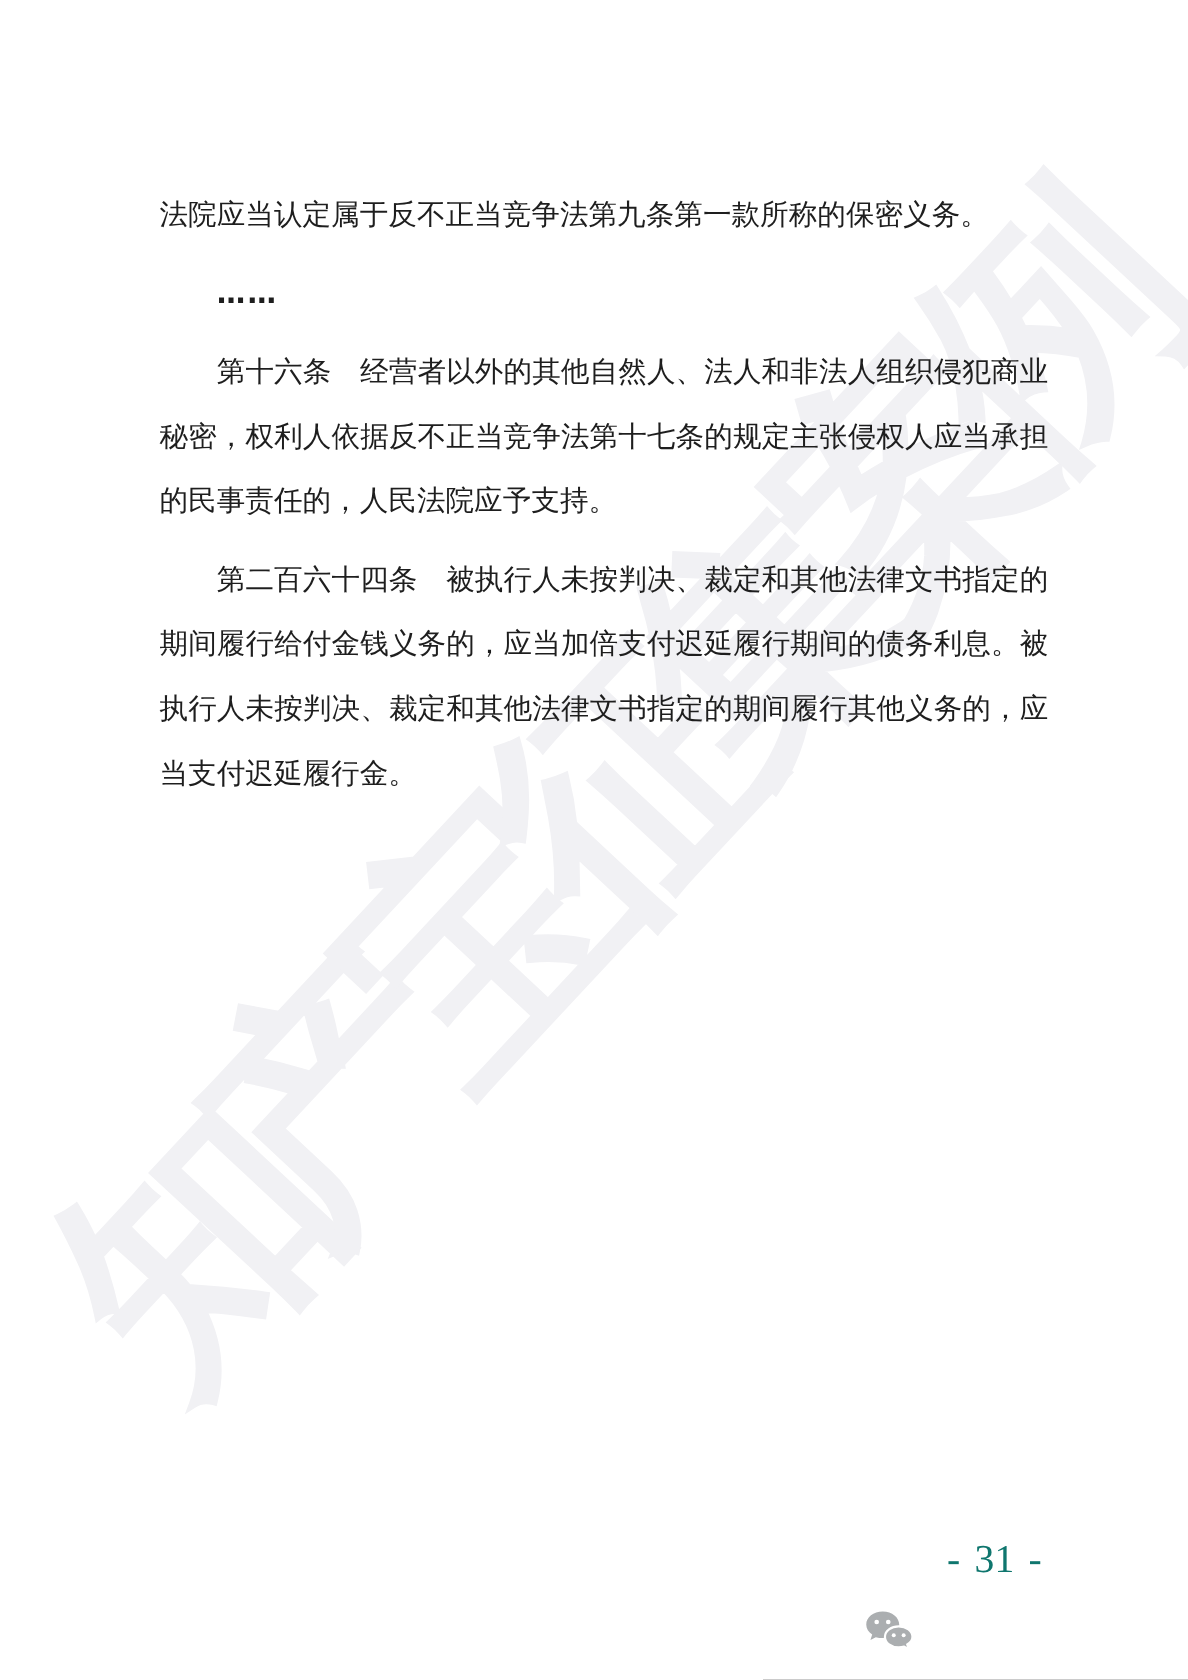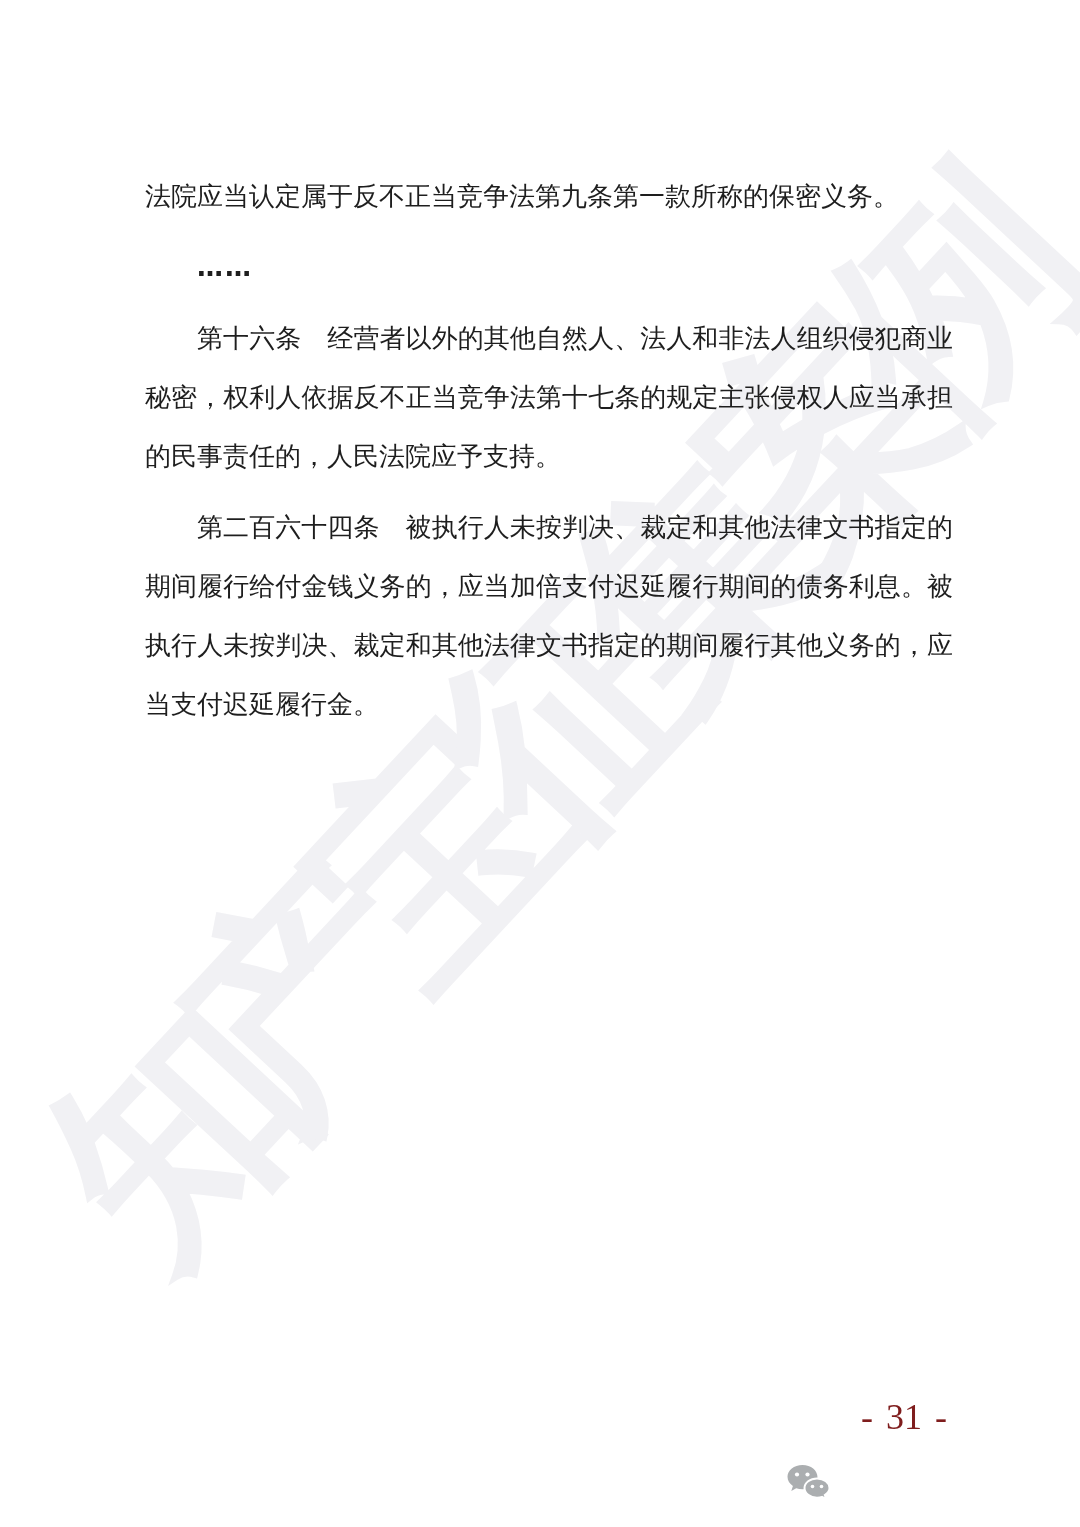--- a/index.html
+++ b/index.html
@@ -46,21 +46,21 @@
   .para-ellipsis { text-indent:2em; font-weight:700; letter-spacing:2px; }
 
   
   .page-number {
     position:absolute;
     left:904px; top:1396px;
     transform:translateX(-50%);
     z-index:1;
     font-family:"Liberation Serif", serif;
     font-size:36px;
-    color:#7f1d1d;
+    color:#0f766e;
     word-spacing:4px;
     white-space:nowrap;
   }
 
   
   .footer-brand {
     position:absolute;
     left:786px; top:1463px;
     z-index:1;
     display:flex;

